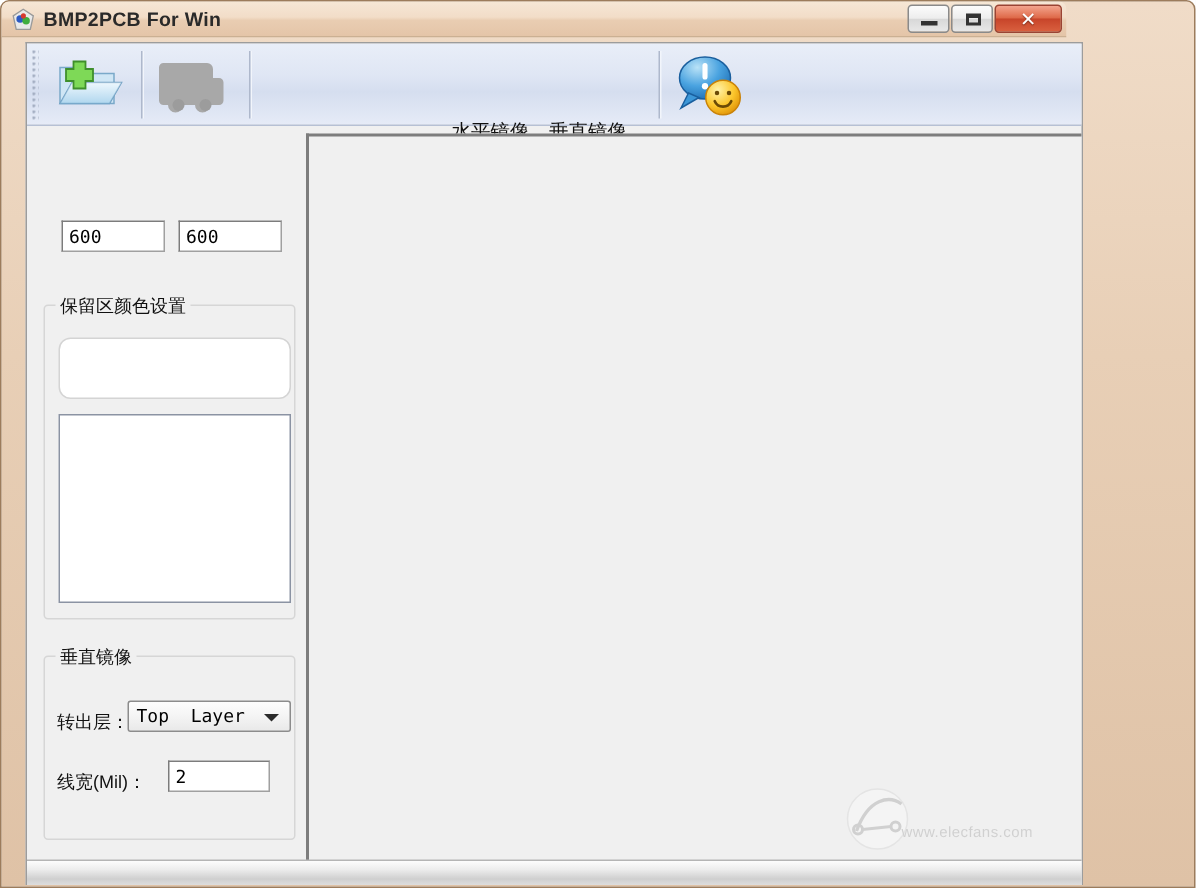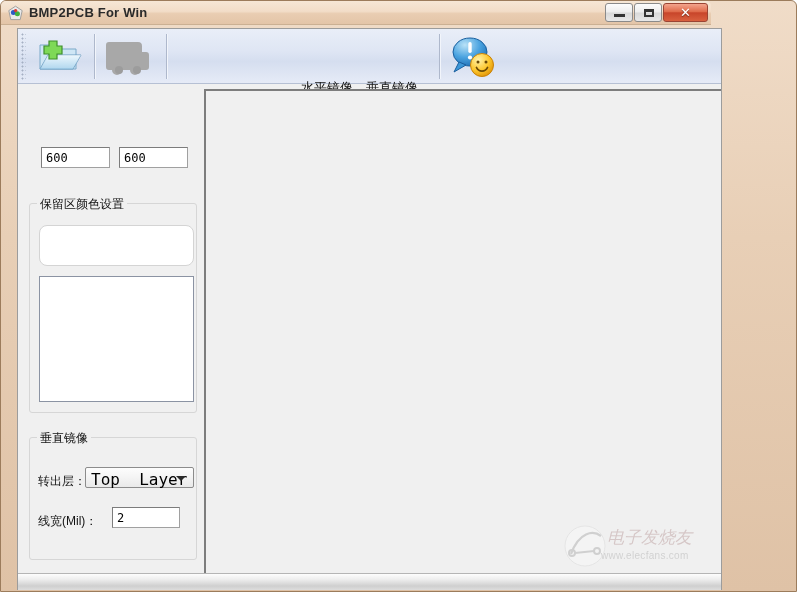--- a/index.html
+++ b/index.html
@@ -232,21 +232,21 @@
     position: absolute;
     box-sizing: border-box;
     background: linear-gradient(to bottom, #fdfdfd 0%, #f4f4f4 50%, #e9e9e9 100%);
     border: 1px solid #8c8c8c;
     border-radius: 2px;
   }
   .combo-text {
     position: absolute;
     left: 5px; top: 2px;
     font-family: "DejaVu Sans Mono", "Liberation Mono", monospace;
-    font-size: 16px;
+    font-size: 12px;
     color: #000;
     white-space: pre;
   }
   .combo-arrow {
     position: absolute;
     right: 7px; top: 8px;
     width: 0; height: 0;
     border-left: 5px solid transparent;
     border-right: 5px solid transparent;
     border-top: 5px solid #2b2b2b;
@@ -422,21 +422,20 @@
     <div class="canvas-area"></div>
 
     <div class="watermark">
       <svg width="150" height="50" viewBox="0 0 150 50">
         <circle cx="22" cy="24" r="20" fill="#ffffff" stroke="#c9c9c9" stroke-width="1"></circle>
         <path d="M8 32 C16 10, 30 8, 38 14" fill="none" stroke="#8a8a8a" stroke-width="2.2"></path>
         <circle cx="9" cy="31" r="3" fill="none" stroke="#8a8a8a" stroke-width="2"></circle>
         <circle cx="34" cy="29" r="3" fill="none" stroke="#8a8a8a" stroke-width="2"></circle>
         <line x1="12" y1="31" x2="31" y2="29" stroke="#8a8a8a" stroke-width="2"></line>
       </svg>
-      <div class="wm-text">电子发烧友</div>
       <div class="wm-url">www.elecfans.com</div>
     </div>
 
     <div class="statusbar">
       <span></span>
     </div>
 
   </div>
 </div>
 

